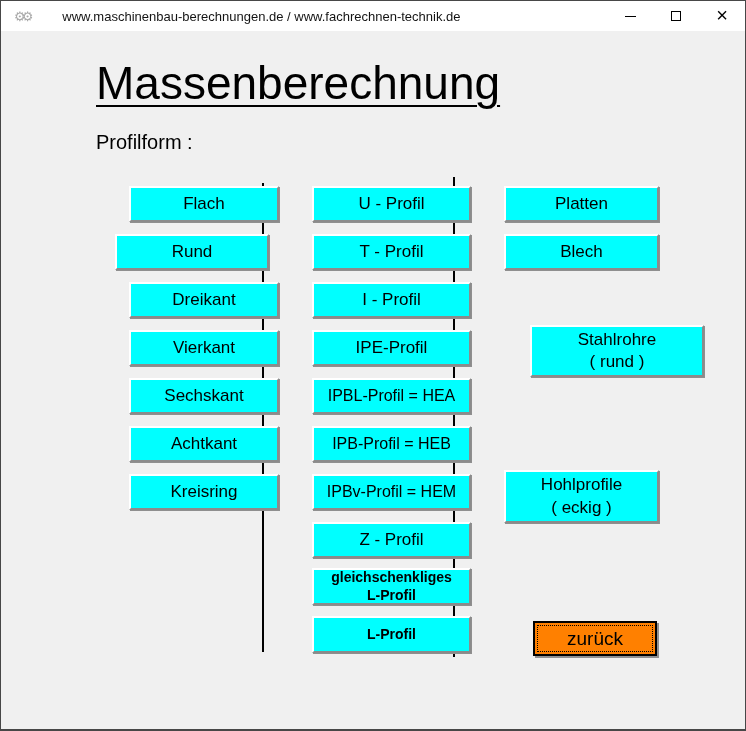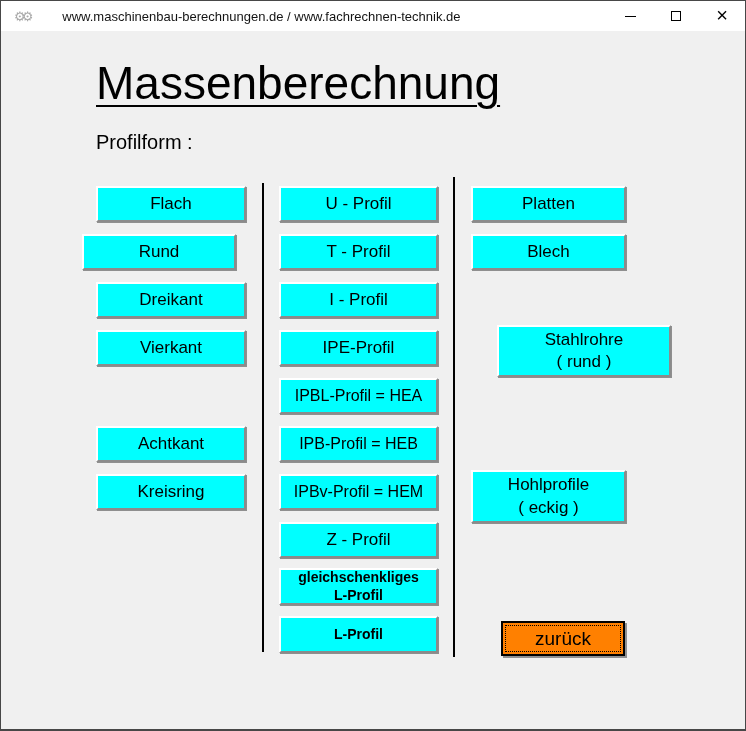--- a/index.html
+++ b/index.html
@@ -74,37 +74,39 @@
     border-color:#ffffff #8b8b8b #8b8b8b #ffffff;
     box-shadow:1px 1px 0 #8f8f8f;
     color:#000;
     font-family:"Liberation Sans", sans-serif;
     font-size:17px;
     display:flex; flex-direction:column;
     align-items:center; justify-content:center;
     cursor:pointer;
     padding:0;
     line-height:1.3;
+    margin-left:33px;
   }
   .cbtn .btn-line { display:block; }
   .cbtn.small-bold { font-size:14px; font-weight:700; line-height:1.25; }
 
   
   .back-btn {
     position:absolute;
     background:#ff8000;
     border:2px solid #000;
     outline:1px dotted #000;
     outline-offset:-5px;
     box-shadow:2px 2px 0 #909090;
     color:#000;
     font-family:"Liberation Sans", sans-serif;
     font-size:19px;
     display:flex; align-items:center; justify-content:center;
     cursor:pointer;
+    margin-left:32px;
   }
 </style>
 </head>
 <body>
 
 <div class="window">
 
   <div class="titlebar">
     <span class="app-icon">⚙⚙</span>
     <span class="window-title">www.maschinenbau-berechnungen.de / www.fachrechnen-technik.de</span>
@@ -124,20 +126,21 @@
   <div class="page-title">Massenberechnung</div>
   <div class="section-label">Profilform :</div>
 
   <div class="vsep vsep-1"></div>
   <div class="vsep vsep-2"></div>
 
   <button class="cbtn" style="left:95px;top:185px;width:150px;height:36px">Flach</button>
   <button class="cbtn" style="left:81px;top:233px;width:154px;height:36px">Rund</button>
   <button class="cbtn" style="left:95px;top:281px;width:150px;height:36px">Dreikant</button>
   <button class="cbtn" style="left:95px;top:329px;width:150px;height:36px">Vierkant</button>
+  <button class="cbtn" style="left:95px;top:377px;width:150px;height:36px">Sechskant</button>
   <button class="cbtn" style="left:95px;top:425px;width:150px;height:36px">Achtkant</button>
   <button class="cbtn" style="left:95px;top:473px;width:150px;height:36px">Kreisring</button>
 
   <button class="cbtn" style="left:278px;top:185px;width:159px;height:36px">U - Profil</button>
   <button class="cbtn" style="left:278px;top:233px;width:159px;height:36px">T - Profil</button>
   <button class="cbtn" style="left:278px;top:281px;width:159px;height:36px">I - Profil</button>
   <button class="cbtn" style="left:278px;top:329px;width:159px;height:36px">IPE-Profil</button>
   <button class="cbtn" style="left:278px;top:377px;width:159px;height:36px;font-size:16px">IPBL-Profil = HEA</button>
   <button class="cbtn" style="left:278px;top:425px;width:159px;height:36px;font-size:16px">IPB-Profil = HEB</button>
   <button class="cbtn" style="left:278px;top:473px;width:159px;height:36px;font-size:16px">IPBv-Profil = HEM</button>

